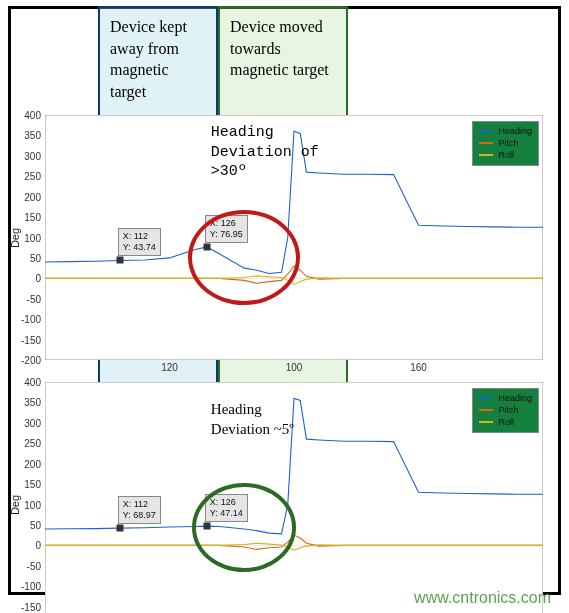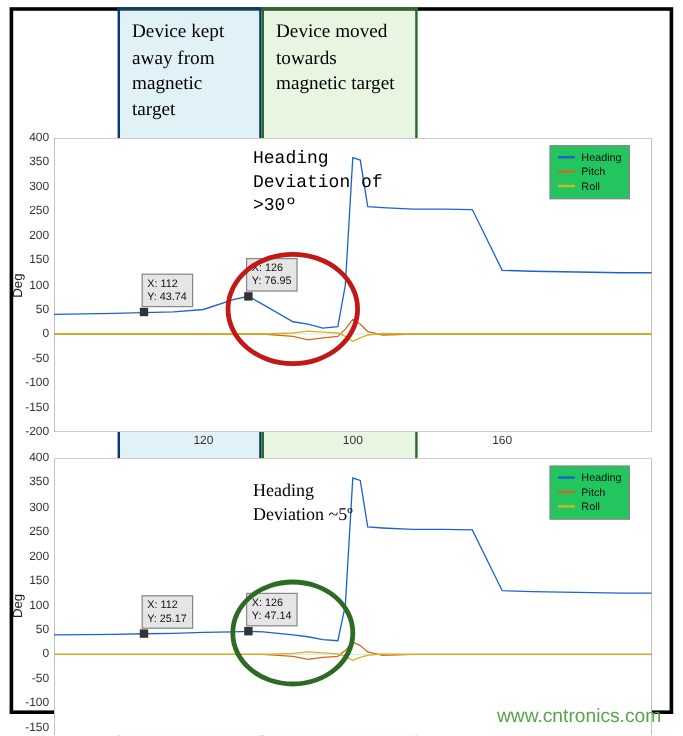--- a/index.html
+++ b/index.html
@@ -14,21 +14,21 @@
   .chart.bot{top:382px;}
   .chart .plot{position:absolute;inset:0;background:#fff;box-shadow:0 0 0 0.5px #999 inset;}
   .chart .ylabel{position:absolute;left:-40px;top:50%;transform:translateY(-50%) rotate(-90deg);transform-origin:center;font-size:11px;color:#222;}
   .chart .ytick,.chart .xtick{position:absolute;font-size:10px;color:#333;}
   .chart .ytick{right:100%;padding-right:4px;transform:translateY(-50%);white-space:nowrap;}
   .chart .xtick{top:100%;padding-top:2px;transform:translateX(-50%);}
   .chart svg{position:absolute;inset:0;width:100%;height:100%;overflow:visible;}
   .chart .series-heading{fill:none;stroke:#1e62d0;stroke-width:1.1;}
   .chart .series-pitch{fill:none;stroke:#d06a1e;stroke-width:1.1;}
   .chart .series-roll{fill:none;stroke:#d3b31e;stroke-width:1.1;}
-  .chart .legend{position:absolute;top:6px;right:18px;background:#22c55e;border:1px solid #888;padding:3px 6px 4px 6px;}
+  .chart .legend{position:absolute;top:6px;right:4px;background:#15803d;border:1px solid #888;padding:3px 6px 4px 6px;}
   .chart .legend .row{display:flex;align-items:center;gap:5px;font-size:9px;color:#111;line-height:12px;}
   .chart .legend .sw{width:14px;height:2px;}
   .sw.h{background:#1e62d0;}.sw.p{background:#d06a1e;}.sw.r{background:#d3b31e;}
   .chart .datatip{position:absolute;background:#e5e5e5;border:1px solid #888;font-size:9px;color:#111;padding:2px 4px;line-height:11px;white-space:nowrap;text-align:left;}
   .chart .datadot{position:absolute;width:7px;height:7px;background:#333;transform:translate(-50%,-50%);}
   .chart .circle{position:absolute;border-radius:50%;box-sizing:border-box;}
   .chart .circle.red{border:4px solid #c11818;}
   .chart .circle.green{border:4px solid #2d6b24;}
   .chart .anno{position:absolute;font-family:Georgia,'Times New Roman',serif;font-size:15px;color:#000;line-height:1.3;}
   .watermark{position:absolute;right:18px;bottom:6px;font-size:16px;color:#5aa24d;font-family:Verdana,sans-serif;}
@@ -130,21 +130,21 @@
           <span>Pitch</span>
         </div>
         <div class="row">
           <span class="sw r"></span>
           <span>Roll</span>
         </div>
       </div>
       <div class="datadot" style="left: 74.7px; top: 146.114px;"></div>
       <div class="datatip" style="left: 72.7px; top: 114.114px;">
         <div>X: 112</div>
-        <div>Y: 25.17</div>
+        <div>Y: 68.97</div>
       </div>
       <div class="datadot" style="left: 161.85px; top: 144.084px;"></div>
       <div class="datatip" style="left: 159.85px; top: 112.084px;">
         <div>X: 126</div>
         <div>Y: 47.14</div>
       </div>
       <div class="circle green" style="left: 147.2px; top: 101.125px; width: 104px; height: 88.4px;"></div>
       <div class="anno" style="left: 165.85px; top: 18px; width: 110px;">Heading Deviation ~5º</div>
     </div>
 

